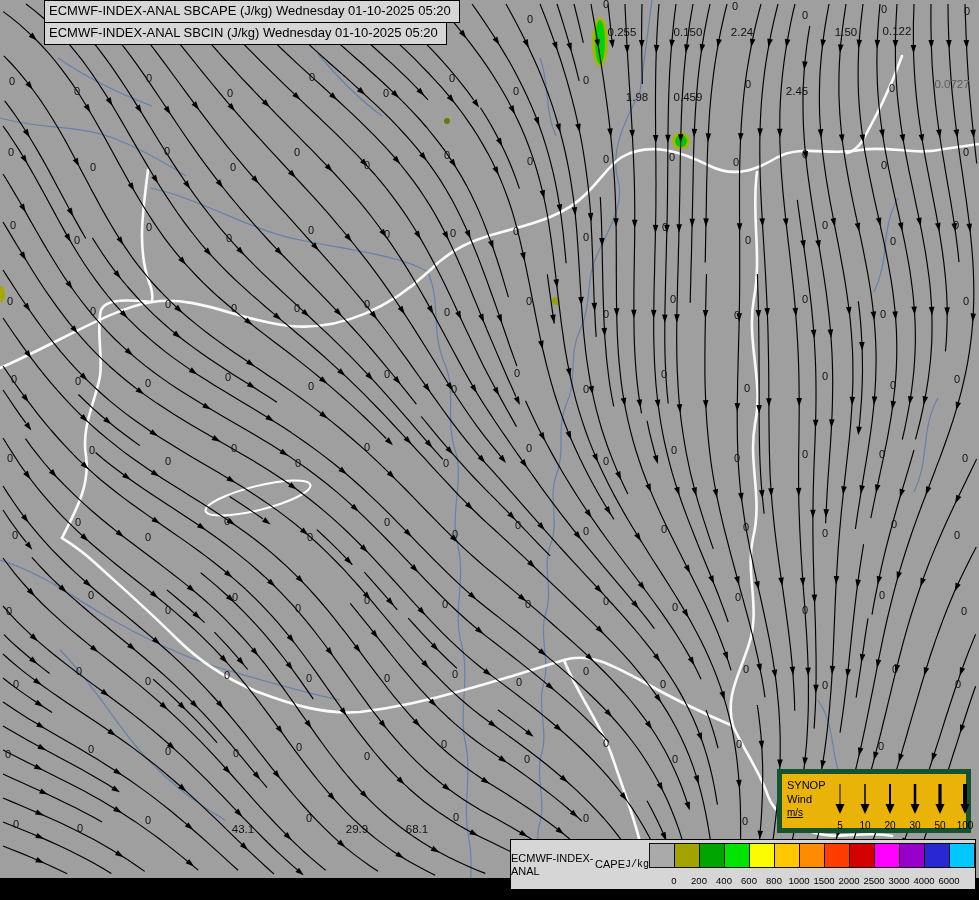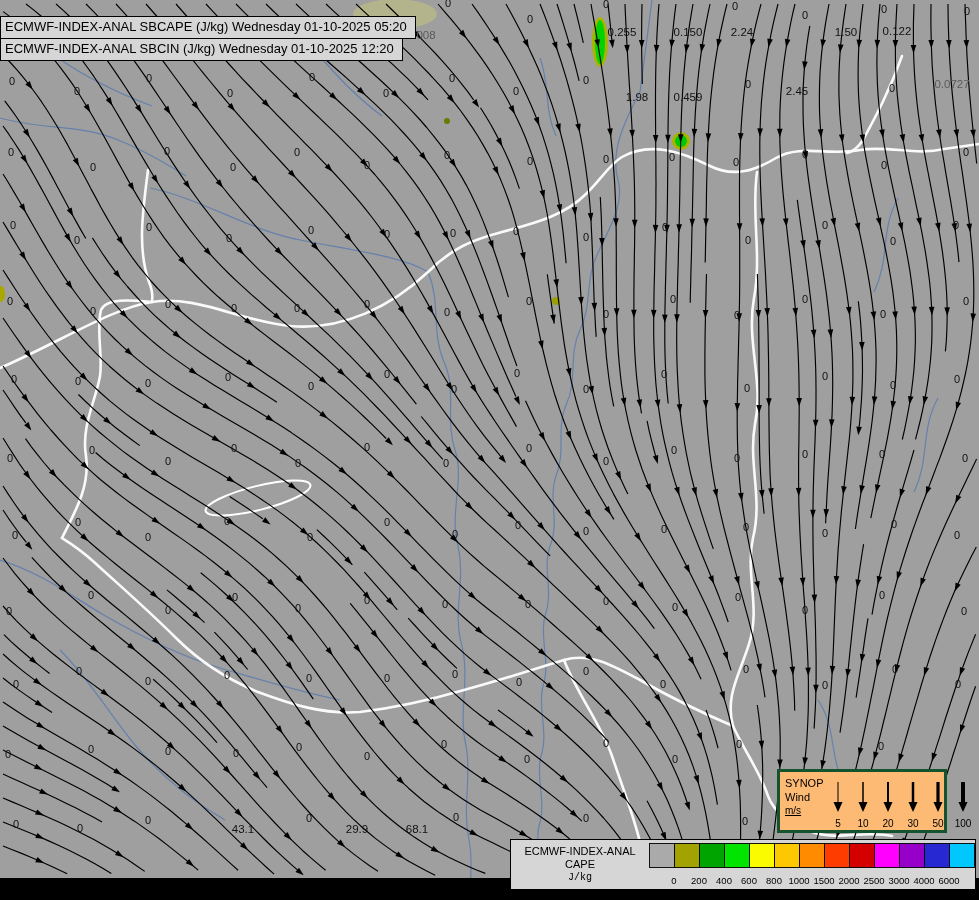--- a/index.html
+++ b/index.html
@@ -1,35 +1,35 @@
 <!DOCTYPE html>
 <html><head>
 <meta charset="utf-8">
 <style>
   * { margin:0; padding:0; box-sizing:border-box; }
   html,body { width:979px; height:900px; background:#9f9f9f; font-family:"Liberation Sans",sans-serif; }
   .screen { position:relative; width:979px; height:900px; background:#9f9f9f; overflow:hidden; }
   #map-svg { position:absolute; left:0; top:0; }
 
-  .titles { position:absolute; top:16px; left:0; z-index:5; }
+  .titles { position:absolute; top:0; left:0; z-index:5;padding-left:44px; }
   .title-box { display:table; background:#d6d6d6; border:1px solid #000; padding:2px 8px 3px 4px;
                font-size:13px; line-height:16px; color:#000; white-space:nowrap; margin-top:-1px; }
   .titles .title-box:first-child { margin-top:0; }
 
   .bottom-bar { position:absolute; left:0; top:878px; width:979px; height:22px; background:#000; z-index:4; }
 
-  .wind-legend { position:absolute; left:777px; top:769px; width:170px; height:64px;
-                 background:#fdba74; border:3px solid #14532d; z-index:6; }
+  .wind-legend { position:absolute; left:777px; top:769px; width:194px; height:64px;
+                 background:#eab308; border:5px solid #14532d; z-index:6; }
   .wl-left { position:absolute; left:5px; top:4px; font-size:11px; line-height:14px; color:#000; }
   .wl-left .wl-unit { font-size:10px;text-decoration:underline; }
   #wind-arrows-svg { position:absolute; left:46px; top:2px; }
 
   .cape-legend { position:absolute; left:510px; top:839px; width:466px; height:51px;
                  background:#d6d6d6; border:1px solid #000; z-index:6; display:flex; }
-  .cl-label { width:140px; display:flex; flex-direction:column; justify-content:center; align-items:center;
+  .cl-label { width:140px; display:flex; flex-direction:row; justify-content:center; align-items:center;
               font-size:11px; line-height:13px; color:#000; }
   .cl-label .cl-unit { font-size:10px;font-family:Liberation Mono, monospace; }
   .cl-bar-wrap { position:relative; width:326px; height:49px; }
 </style>
 </head>
 <body>
 
 <div class="screen">
 
   <svg id="map-svg" width="979" height="900">
@@ -780,21 +780,21 @@
         <text x="797" y="95" font-size="11.5" fill="#111111">2.45</text>
         <text x="952" y="88" font-size="11.5" fill="#5a5a5a">0.0727</text>
         <text x="243" y="833" font-size="11.5" fill="#111111">43.1</text>
         <text x="357" y="833" font-size="11.5" fill="#111111">29.9</text>
         <text x="417" y="833" font-size="11.5" fill="#111111">68.1</text>
       </g>
     </svg>
 
   <div class="titles">
     <div class="title-box">ECMWF-INDEX-ANAL SBCAPE (J/kg) Wednesday 01-10-2025 05:20</div>
-    <div class="title-box">ECMWF-INDEX-ANAL SBCIN (J/kg) Wednesday 01-10-2025 12:20</div>
+    <div class="title-box">ECMWF-INDEX-ANAL SBCIN (J/kg) Wednesday 01-10-2025 05:20</div>
   </div>
 
   <div class="wind-legend">
     <div class="wl-left">
       <div>SYNOP</div>
       <div>Wind</div>
       <div class="wl-unit">m/s</div>
     </div>
     <svg id="wind-arrows-svg" width="146" height="60">
         <line x1="12" y1="8" x2="12" y2="28" stroke="#000" stroke-width="1"></line>

